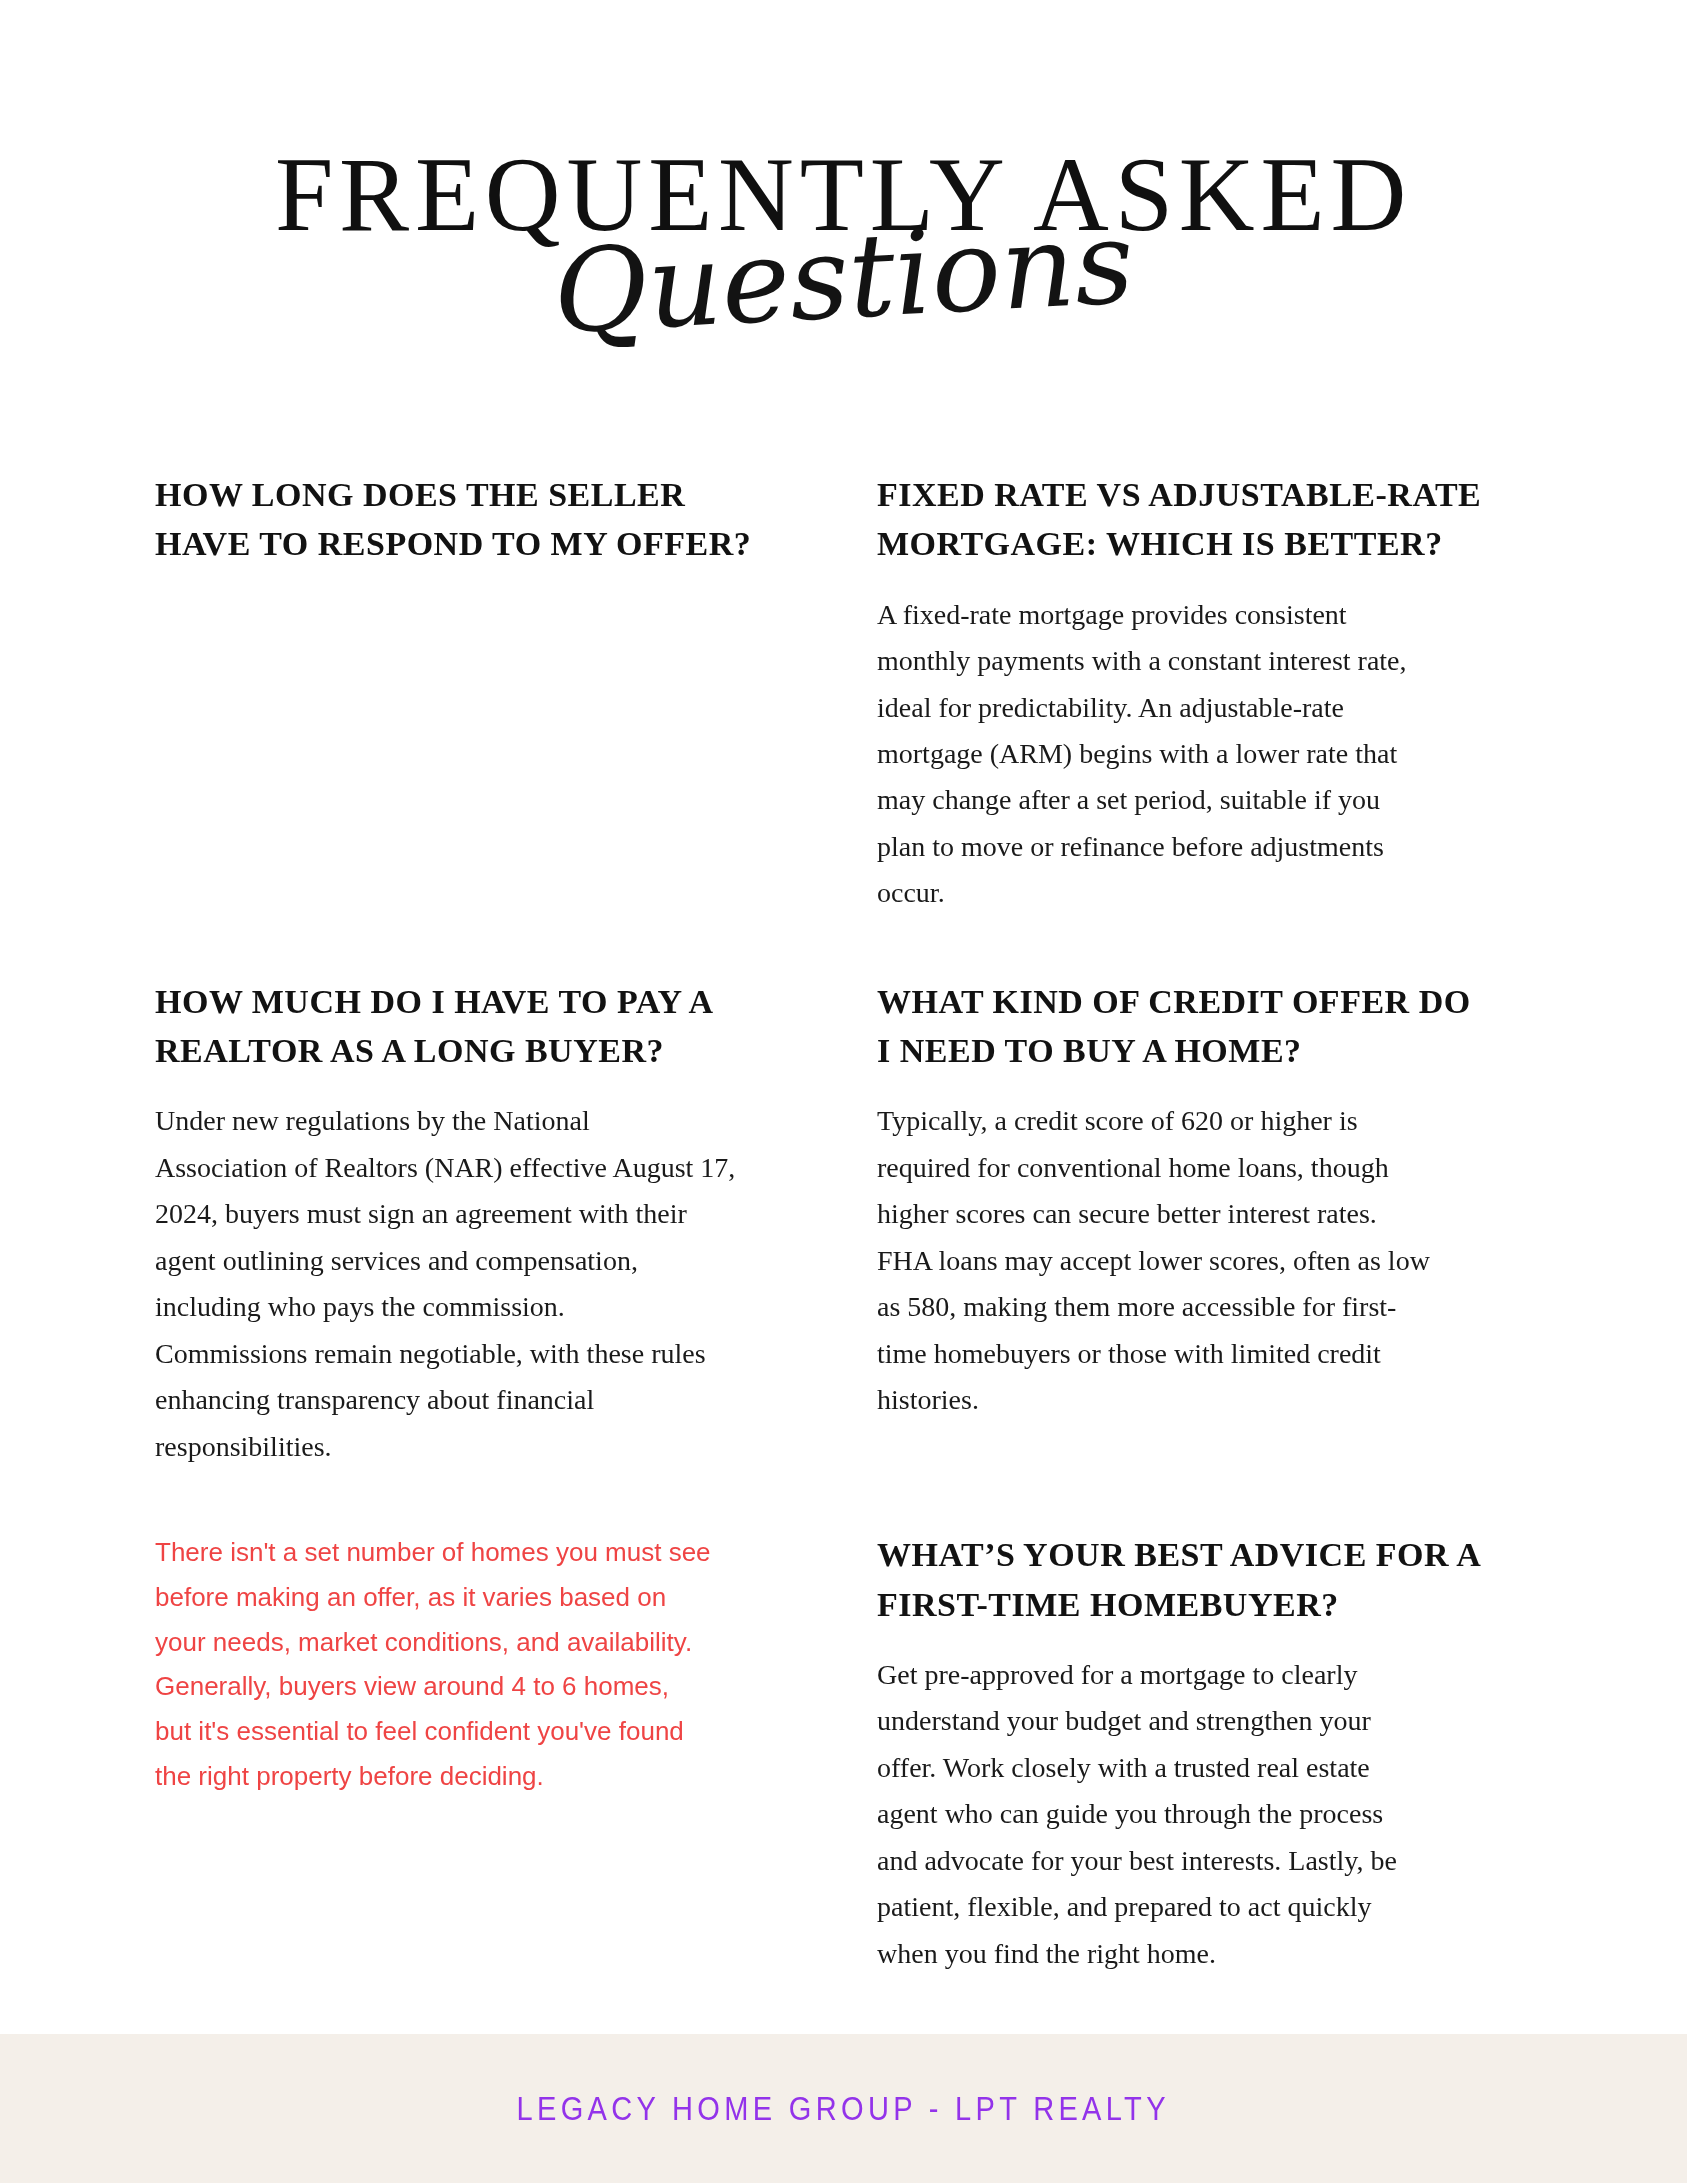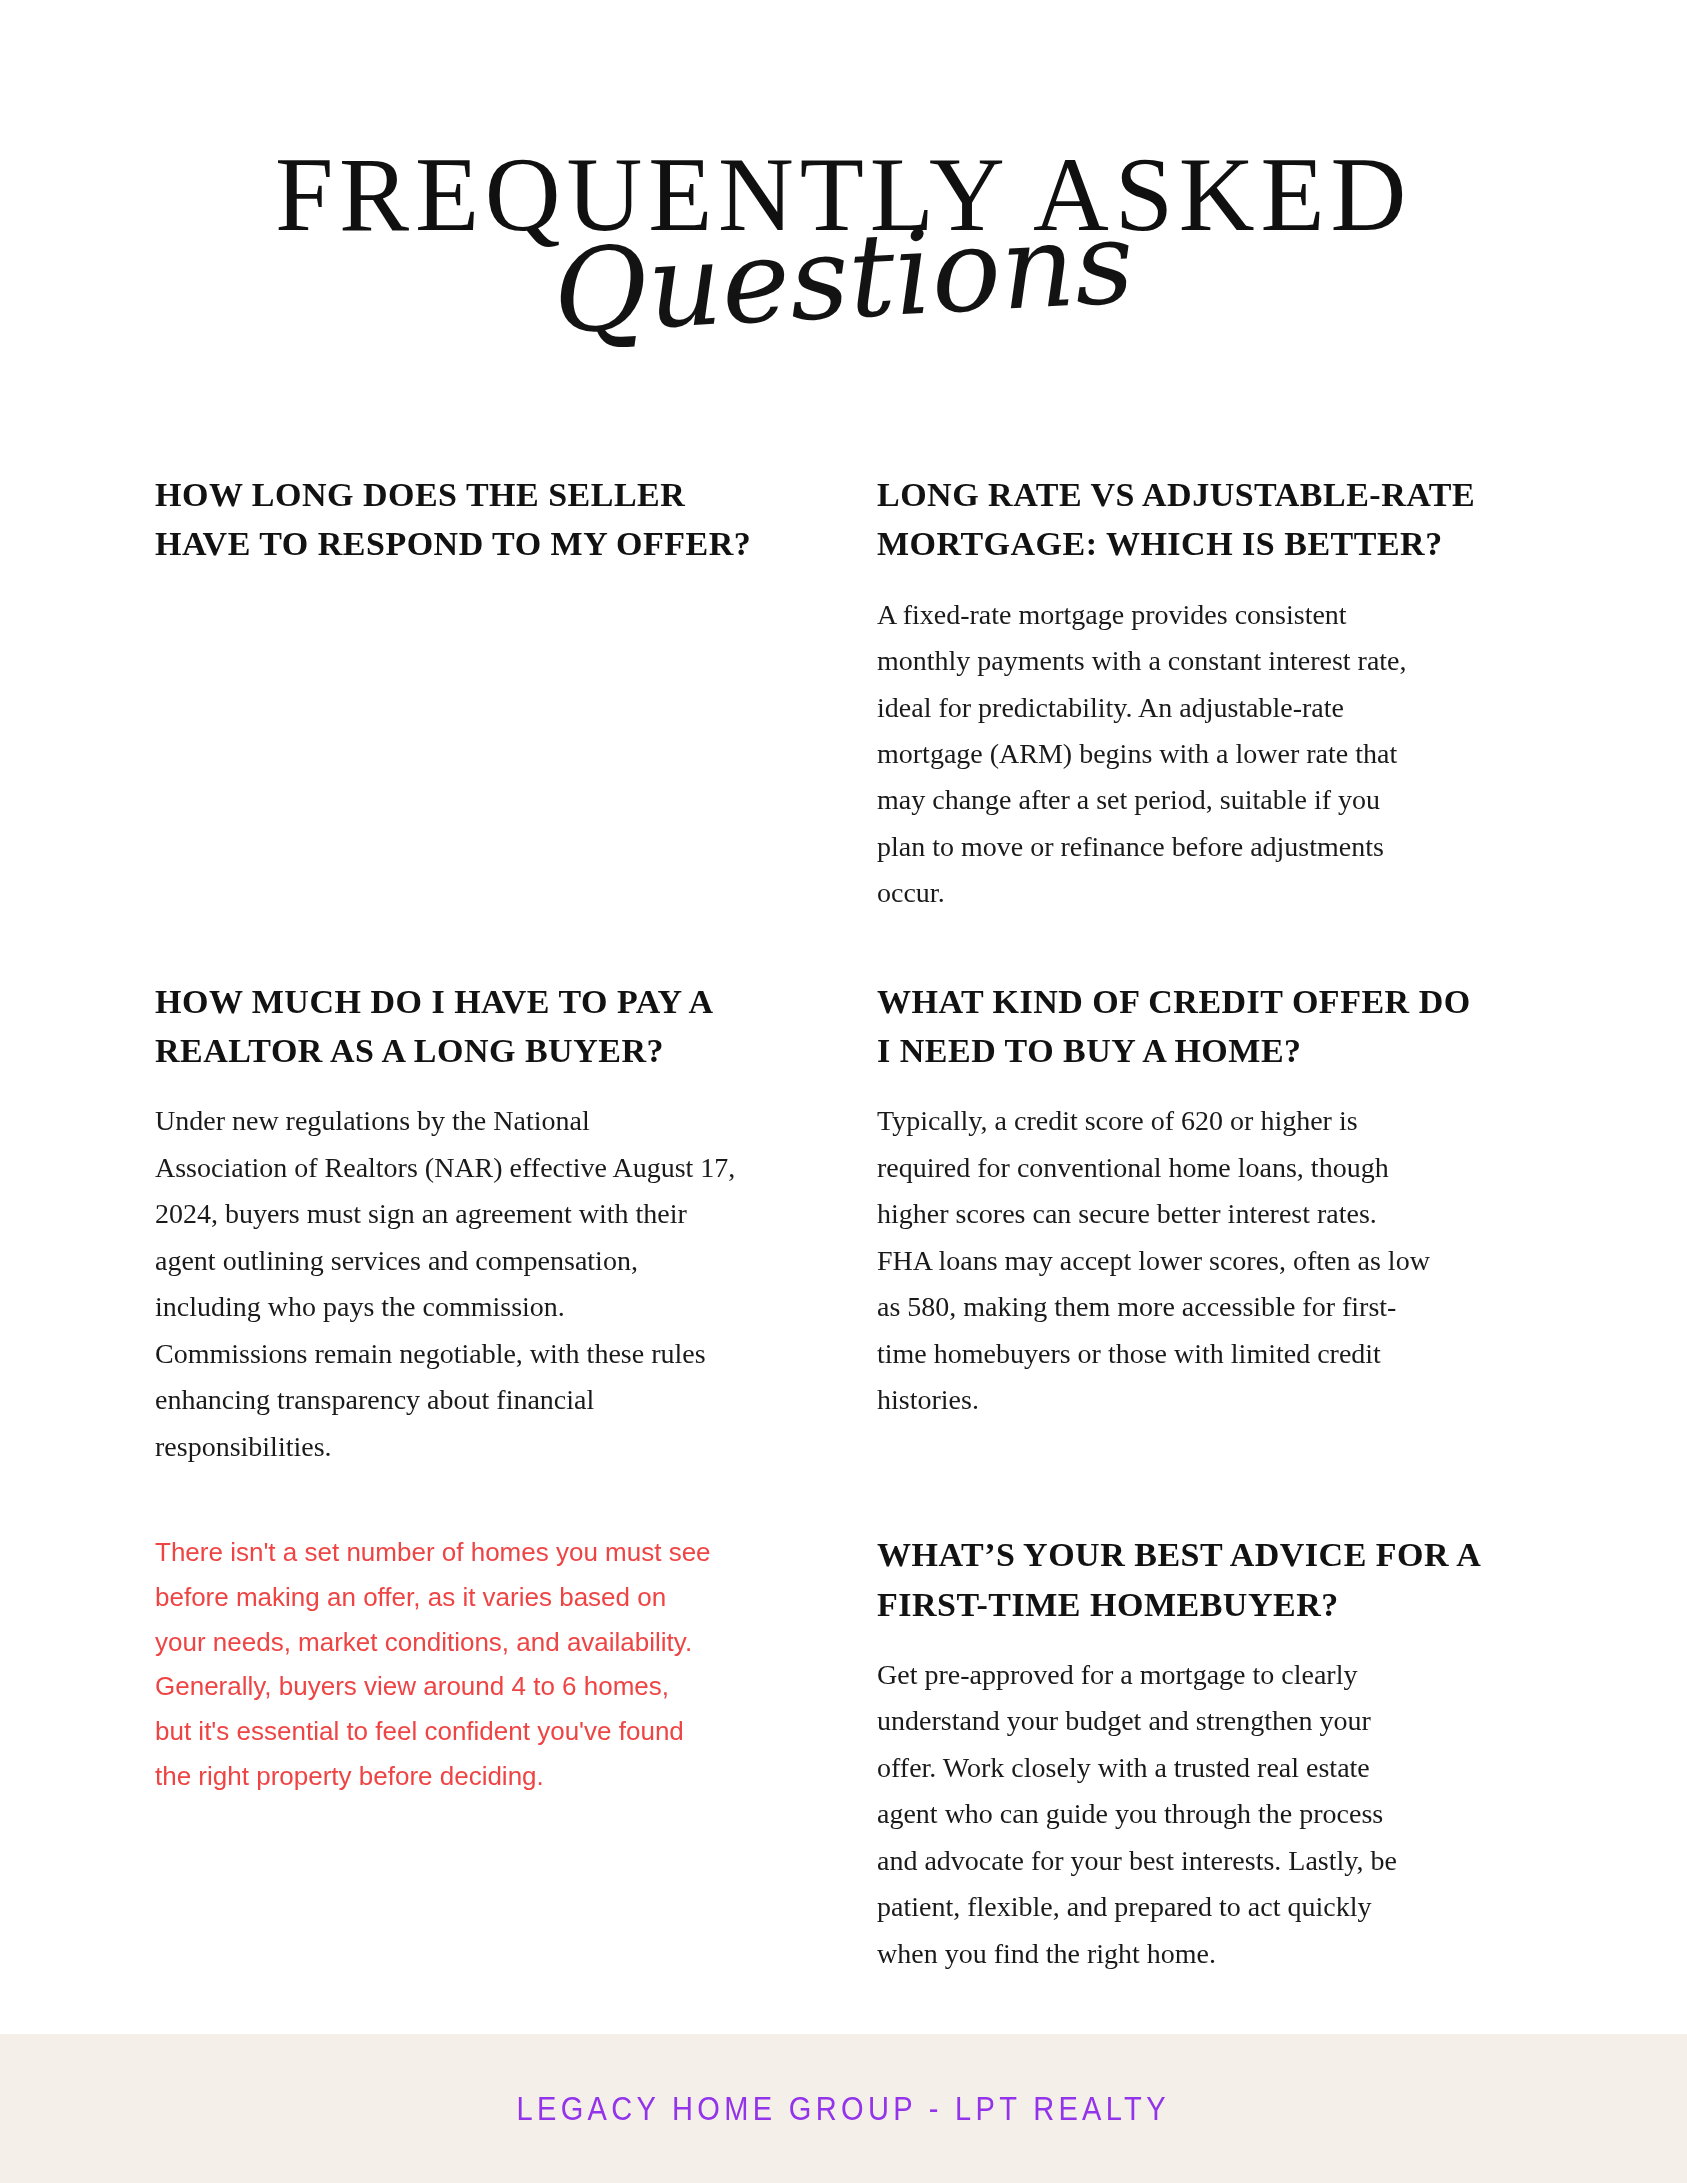--- a/index.html
+++ b/index.html
@@ -87,21 +87,21 @@
   <h1 class="title">FREQUENTLY ASKED</h1>
   <div class="subtitle">Questions</div>
 </header>
 
 <main class="faq-grid">
   <section class="faq-item">
     <h2 class="question">HOW LONG DOES THE SELLER
 HAVE TO RESPOND TO MY OFFER?</h2>
   </section>
   <section class="faq-item">
-    <h2 class="question">LONG RATE VS ADJUSTABLE-RATE
+    <h2 class="question">FIXED RATE VS ADJUSTABLE-RATE
 MORTGAGE: WHICH IS BETTER?</h2>
     <p class="answer">A fixed-rate mortgage provides consistent
 monthly payments with a constant interest rate,
 ideal for predictability. An adjustable-rate
 mortgage (ARM) begins with a lower rate that
 may change after a set period, suitable if you
 plan to move or refinance before adjustments
 occur.</p>
   </section>
   <section class="faq-item">

